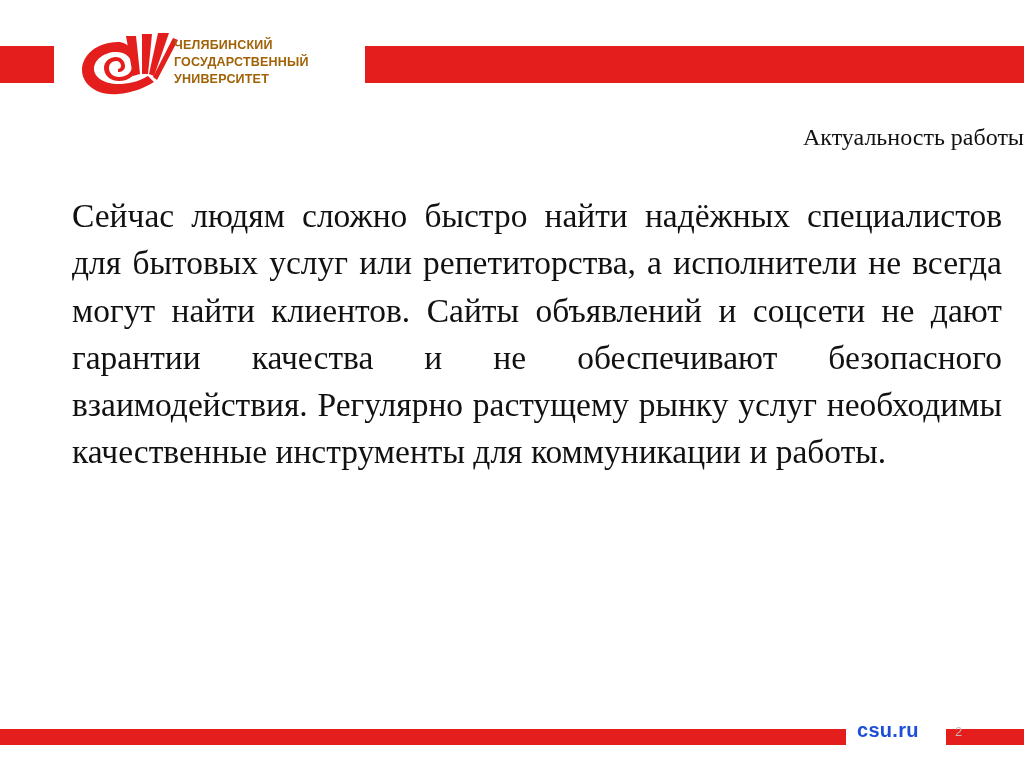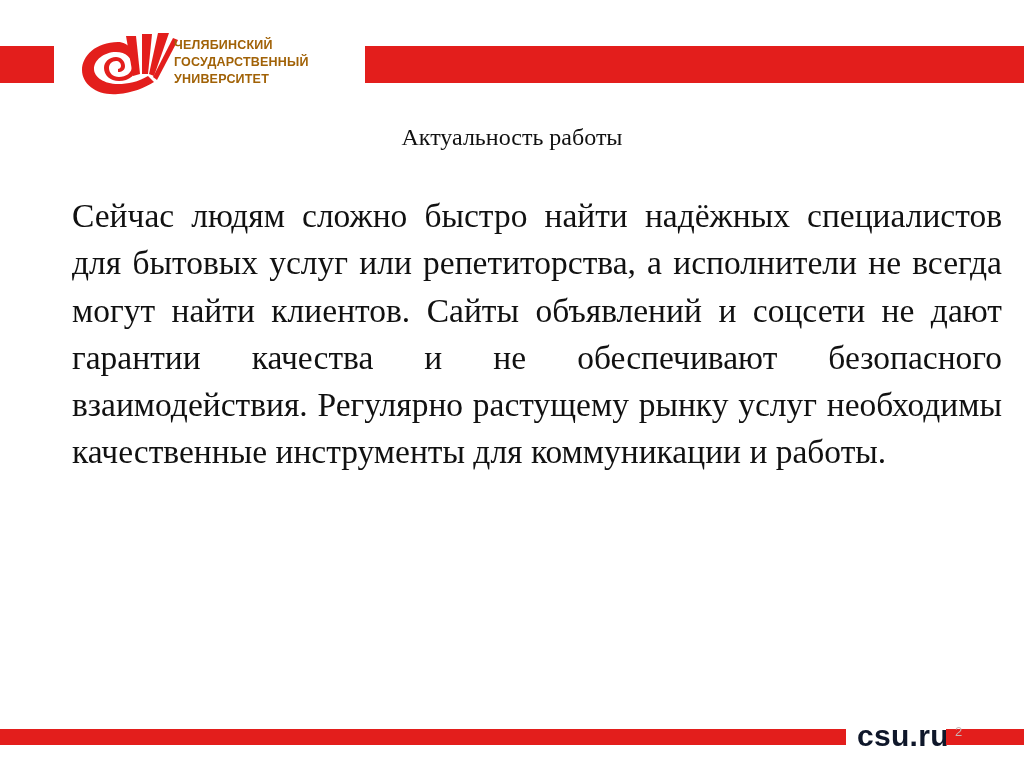--- a/index.html
+++ b/index.html
@@ -41,21 +41,21 @@
       line-height: 17px;
       letter-spacing: 0.2px;
     }
     .logo-text div { white-space: nowrap; }
 
     .slide-title {
       position: absolute;
       left: 0;
       width: 1024px;
       top: 124px;
-      text-align: center;
+      text-align: right;
       font-family: "Liberation Serif", serif;
       font-size: 24px;
       color: #111111;
     }
 
     .slide-body {
       position: absolute;
       left: 72px;
       top: 192px;
       width: 930px;
@@ -65,22 +65,22 @@
       color: #111111;
       text-align: justify;
     }
 
     .footer-site {
       position: absolute;
       left: 857px;
       top: 719px;
       font-family: "Liberation Sans", sans-serif;
       font-weight: bold;
-      font-size: 30px;
-      color: #0f172a;
+      font-size: 20px;
+      color: #1d4ed8;
       letter-spacing: 0.3px;
     }
     .page-number {
       position: absolute;
       left: 955px;
       top: 724px;
       font-family: "Liberation Sans", sans-serif;
       font-size: 13px;
       color: #c8b5b5;
     }

